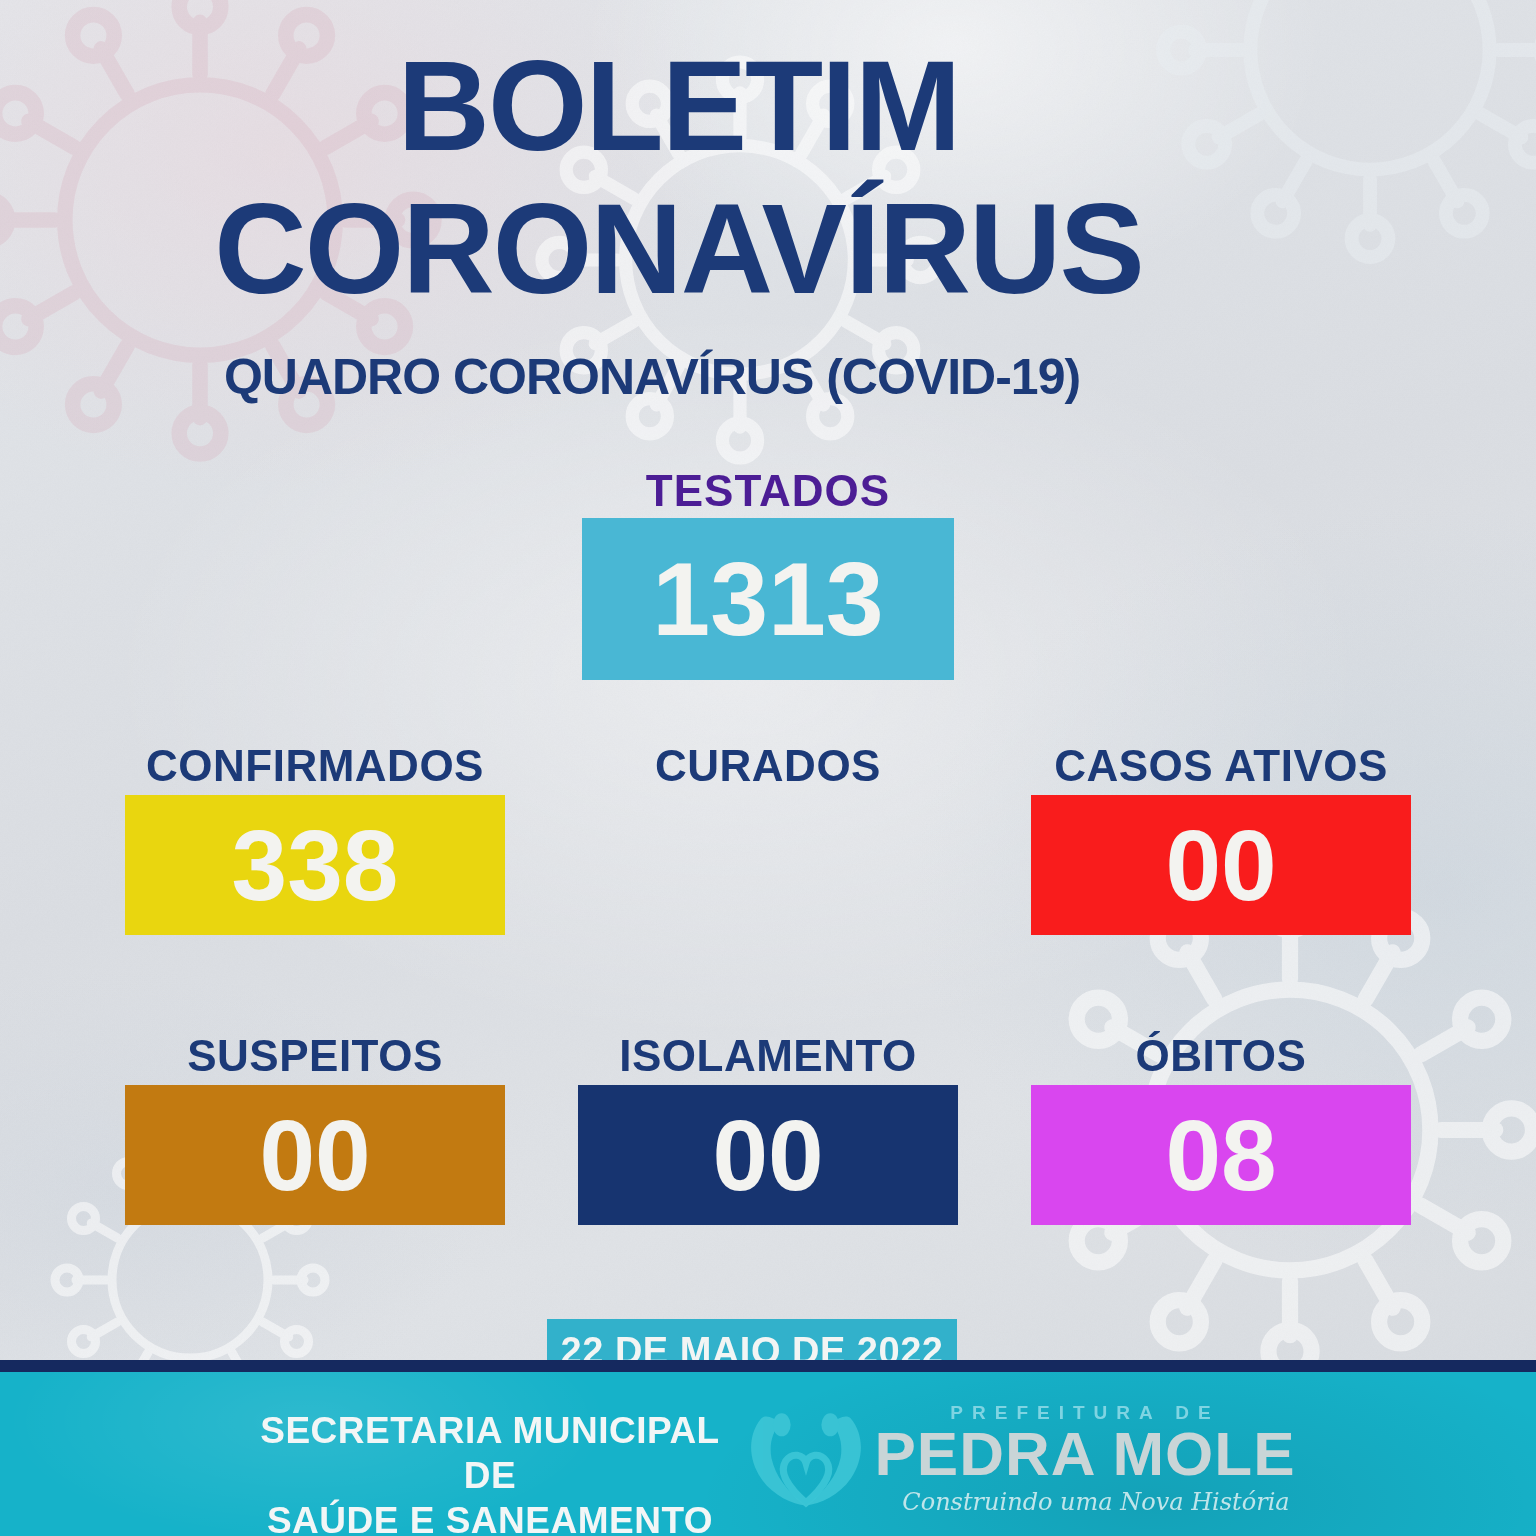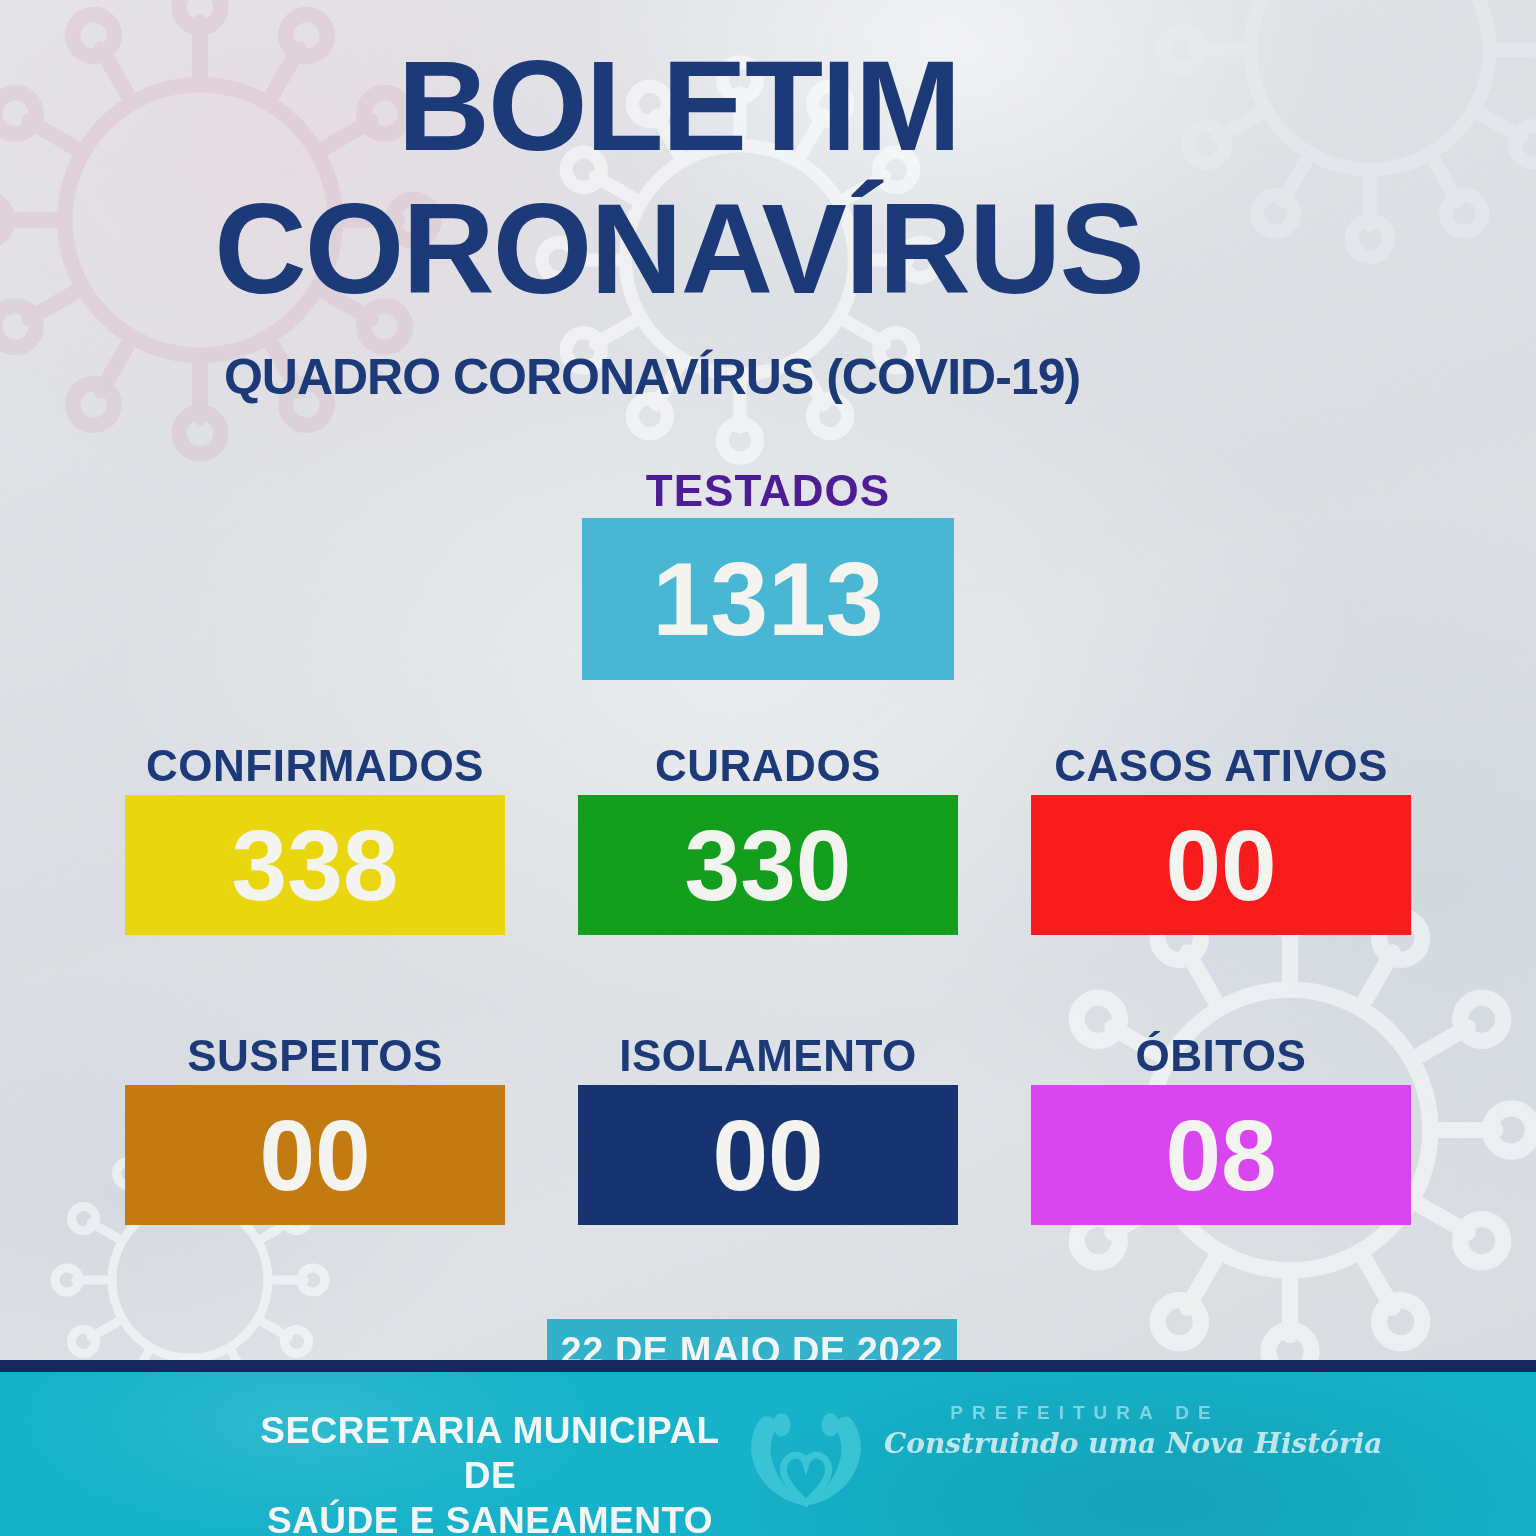--- a/index.html
+++ b/index.html
@@ -66,21 +66,21 @@
       radial-gradient(ellipse 700px 260px at 75% 80%, rgba(0,40,60,0.12), transparent 65%);
   }
   .org{
     position:absolute;left:230px;top:1408px;width:520px;text-align:center;
     color:#f2f6f6;font-weight:700;font-size:37px;line-height:1.22;letter-spacing:0.5px;
   }
   .logo-mark{position:absolute;left:742px;top:1400px;width:128px;height:120px;}
   .logo-text{position:absolute;left:862px;top:1402px;width:446px;text-align:center;}
   .logo-pre{color:#7fd4e2;font-weight:700;font-size:19px;letter-spacing:9px;line-height:1.15;}
   .logo-name{color:#c9d5d7;font-weight:700;font-size:62px;line-height:0.98;letter-spacing:1px;white-space:nowrap;}
-  .logo-slogan{color:#bfe5ea;font-family:"DejaVu Serif",serif;font-style:italic;font-weight:700;font-size:28px;line-height:1.05;margin-top:5px;white-space:nowrap;margin-left:22px;}
+  .logo-slogan{color:#bfe5ea;font-family:"DejaVu Serif",serif;font-style:italic;font-weight:400;font-size:24px;line-height:1.05;margin-top:5px;white-space:nowrap;margin-left:22px;}
 </style>
 </head>
 <body>
 
 <div class="poster">
 
   <div class="paper"></div>
 
   <svg width="0" height="0" style="position:absolute">
     <defs>
@@ -157,23 +157,20 @@
   </div>
 
   <div class="card c1 r1">
     <div class="stat-label">CONFIRMADOS</div>
     <div class="stat-box" style="background-color: rgb(233, 214, 15);">
       <span class="stat-value">338</span>
     </div>
   </div>
   <div class="card c2 r1">
     <div class="stat-label">CURADOS</div>
-    <div class="stat-box" style="background-color: rgb(20, 158, 29);">
-      <span class="stat-value">330</span>
-    </div>
   </div>
   <div class="card c3 r1">
     <div class="stat-label">CASOS ATIVOS</div>
     <div class="stat-box" style="background-color: rgb(249, 28, 28);">
       <span class="stat-value">00</span>
     </div>
   </div>
   <div class="card c1 r2">
     <div class="stat-label">SUSPEITOS</div>
     <div class="stat-box" style="background-color: rgb(194, 122, 17);">
@@ -208,16 +205,17 @@
       <path d="M30,20 C10,44 8,82 30,114 C48,140 78,154 100,156 C70,134 52,110 46,82 C42,60 48,40 60,28 C50,19 37,13 30,20 Z"></path>
       <path d="M170,20 C190,44 192,82 170,114 C152,140 122,154 100,156 C130,134 148,110 154,82 C158,60 152,40 140,28 C150,19 163,13 170,20 Z"></path>
       <ellipse cx="62" cy="30" rx="14" ry="18"></ellipse>
       <ellipse cx="138" cy="30" rx="14" ry="18"></ellipse>
     </g>
     <path d="M100,152 C70,126 58,103 68,87 C78,72 96,76 100,90 C104,76 122,72 132,87 C142,103 130,126 100,152 Z" fill="none" stroke="#3cc5d6" stroke-width="11" opacity="0.92"></path>
   </svg>
 
   <div class="logo-text">
     <div class="logo-pre">PREFEITURA DE</div>
+    <div class="logo-name">PEDRA MOLE</div>
     <div class="logo-slogan">Construindo uma Nova História</div>
   </div>
 
 </div>
 
 </body></html>

